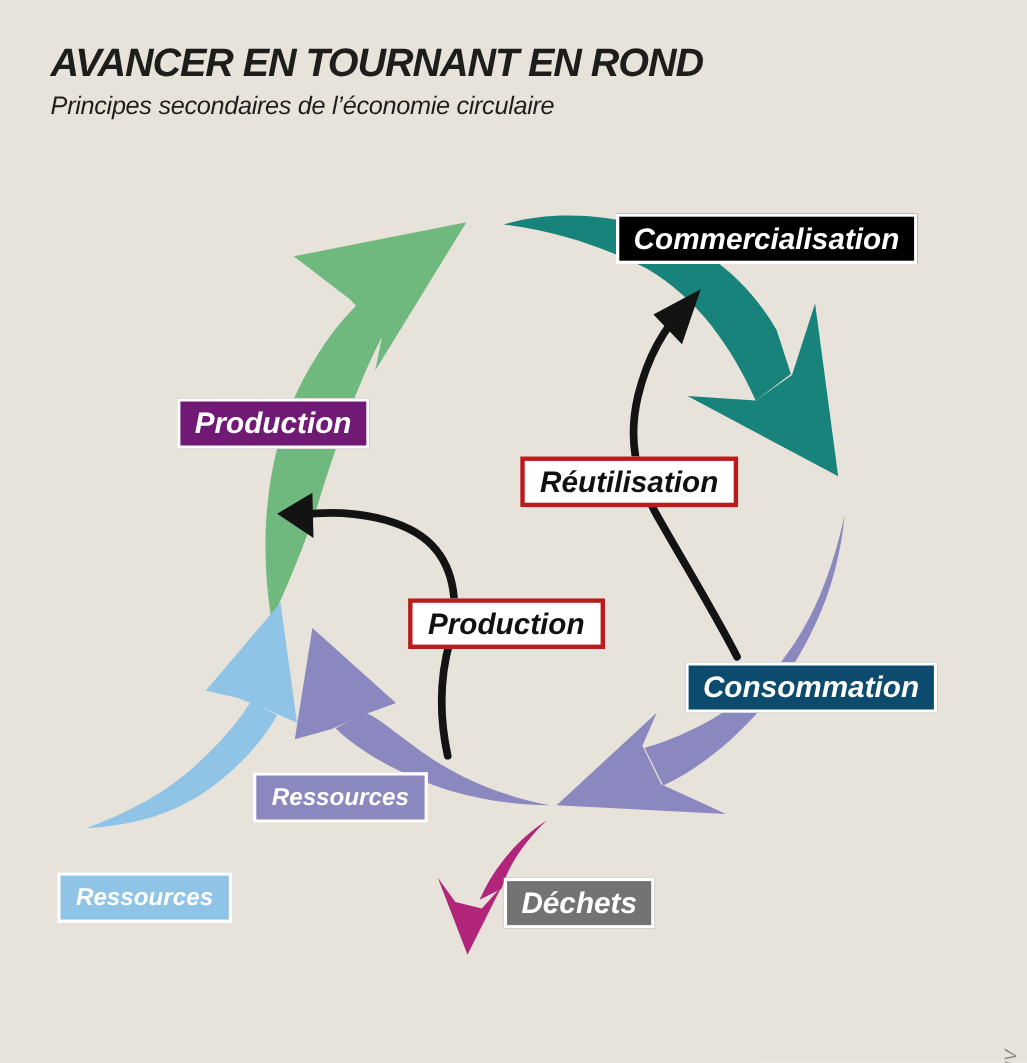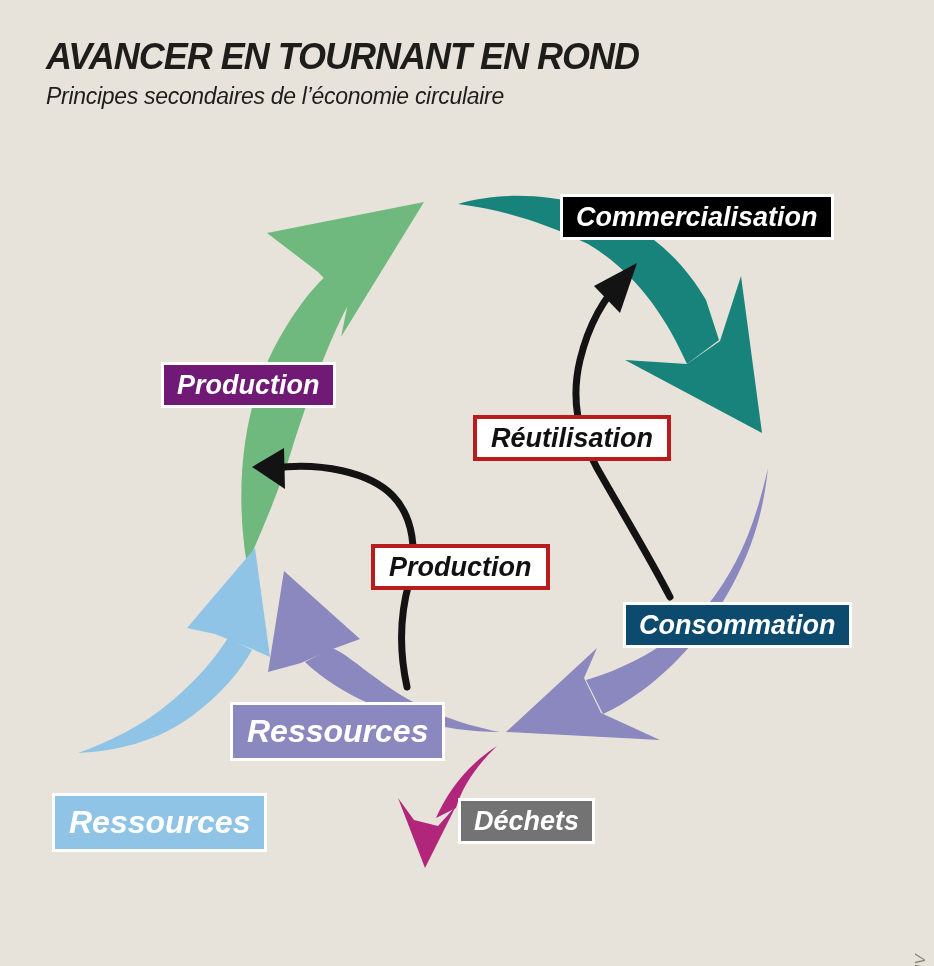--- a/index.html
+++ b/index.html
@@ -26,21 +26,21 @@
     color:#fff;font-weight:bold;font-size:27px;line-height:1.2;
     border:3px solid #fff;
     padding:4px 13px;
     white-space:nowrap;
   }
   .node.dark{
     background:#fff;color:#111;border:4px solid #b91c1c;
     padding:3px 14px;
   }
   .node.twoline{
-    text-align:center;font-size:32px;line-height:1.35;padding:5px 14px;
+    text-align:center;font-size:22px;line-height:1.35;padding:5px 14px;
   }
   .node .ln{display:block;}
   .credit{
     position:absolute;right:6px;bottom:12px;
     transform:rotate(-90deg);transform-origin:100% 100%;
     font-size:15px;color:#8c8177;letter-spacing:0.4px;white-space:nowrap;
   }
 </style>
 </head>
 <body>

